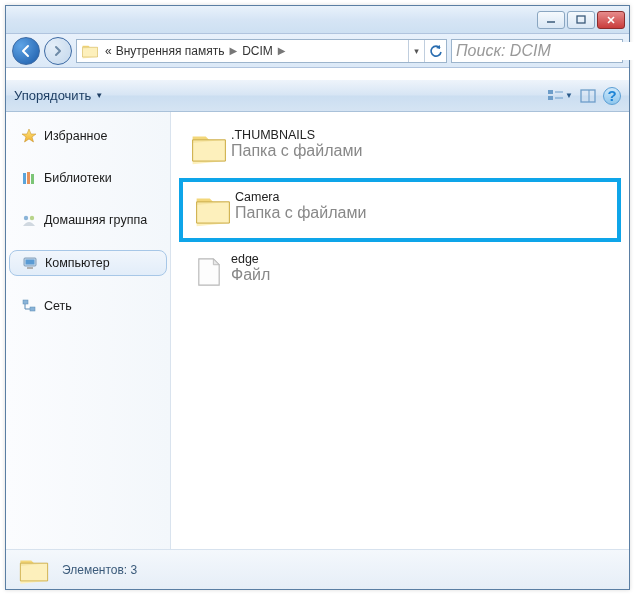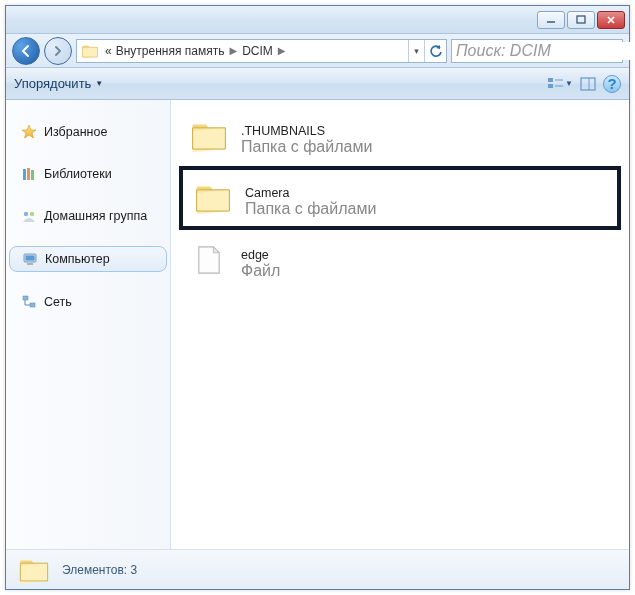--- a/index.html
+++ b/index.html
@@ -73,40 +73,40 @@
   }
   .searchbar input::placeholder { color: #999; font-style: italic; }
   .searchbar .sicon { width: 20px; display:flex; align-items:center; justify-content:center; color:#3d6aa3; }
 
   
   .toolbar {
     height: 32px;
     background: linear-gradient(to bottom, #eef4fb, #d7e5f4 48%, #cbdef1 52%, #d5e4f3);
     border-bottom: 1px solid #a9c1d9;
     display: flex; align-items: center; padding: 0 8px;
-    font-size: 13px; color: #1e3e63;
+    font-size: 13px; color: #1e3e63; margin-top: 12px;
   }
   .toolbar .organize { display:flex; align-items:center; gap:4px; cursor:default; }
   .toolbar .organize .dd { font-size:8px; }
   .toolbar .spacer { flex:1; }
   .toolbar .tbtn { width:26px; height:22px; display:flex; align-items:center; justify-content:center; color:#2a5a8a; border-radius:2px; margin-left:2px; }
   .toolbar .tbtn.help { color:#1d84d6; font-weight:bold; font-size:15px; background:linear-gradient(to bottom,#cde8fb,#8fc6ec); border:1px solid #5a9ed4; border-radius:50%; width:18px; height:18px; }
 
   
   .body {
     flex: 1; display: flex; overflow: hidden;
     background: #fff;
   }
 
   
   .sidebar {
     width: 165px;
     border-right: 1px solid #d9e3ee;
     background: linear-gradient(to right, #fbfcfe 0%, #f3f7fb 100%);
-    padding: 20px 0;
+    padding: 12px 0;
     font-size: 12.5px; color: #1a1a1a;
   }
   .side-group { margin-bottom: 18px; }
   .side-item {
     display: flex; align-items: center; gap: 6px;
     padding: 3px 6px 3px 14px;
     cursor: default;
   }
   .side-item.selected {
     background: linear-gradient(to bottom, #f1f6fc, #e2edf9);
@@ -117,26 +117,26 @@
   }
   .side-icon { width:18px; height:18px; display:flex; align-items:center; justify-content:center; }
 
   
   .content {
     flex:1; padding: 10px 8px;
     background: #fff;
     position: relative;
   }
   .item-row {
-    display: flex; align-items: flex-end; gap: 10px;
+    display: flex; align-items: flex-start; 
     padding: 6px 8px; margin-bottom: 4px;
     font-size: 12.5px;
   }
   .item-row.highlight {
-    border: 4px solid #0f172a;
+    border: 4px solid #0ea5e9;
     padding: 8px 8px;
   }
   .item-icon { width: 44px; height: 40px; display:flex; align-items:center; justify-content:center; flex-shrink:0; }
   .item-text .name { color: #222; }
   .item-text .sub  { color: #888; font-size: 16px; }
 
   
   .statusbar {
     height: 40px;
     border-top: 1px solid #d7e2ee;

